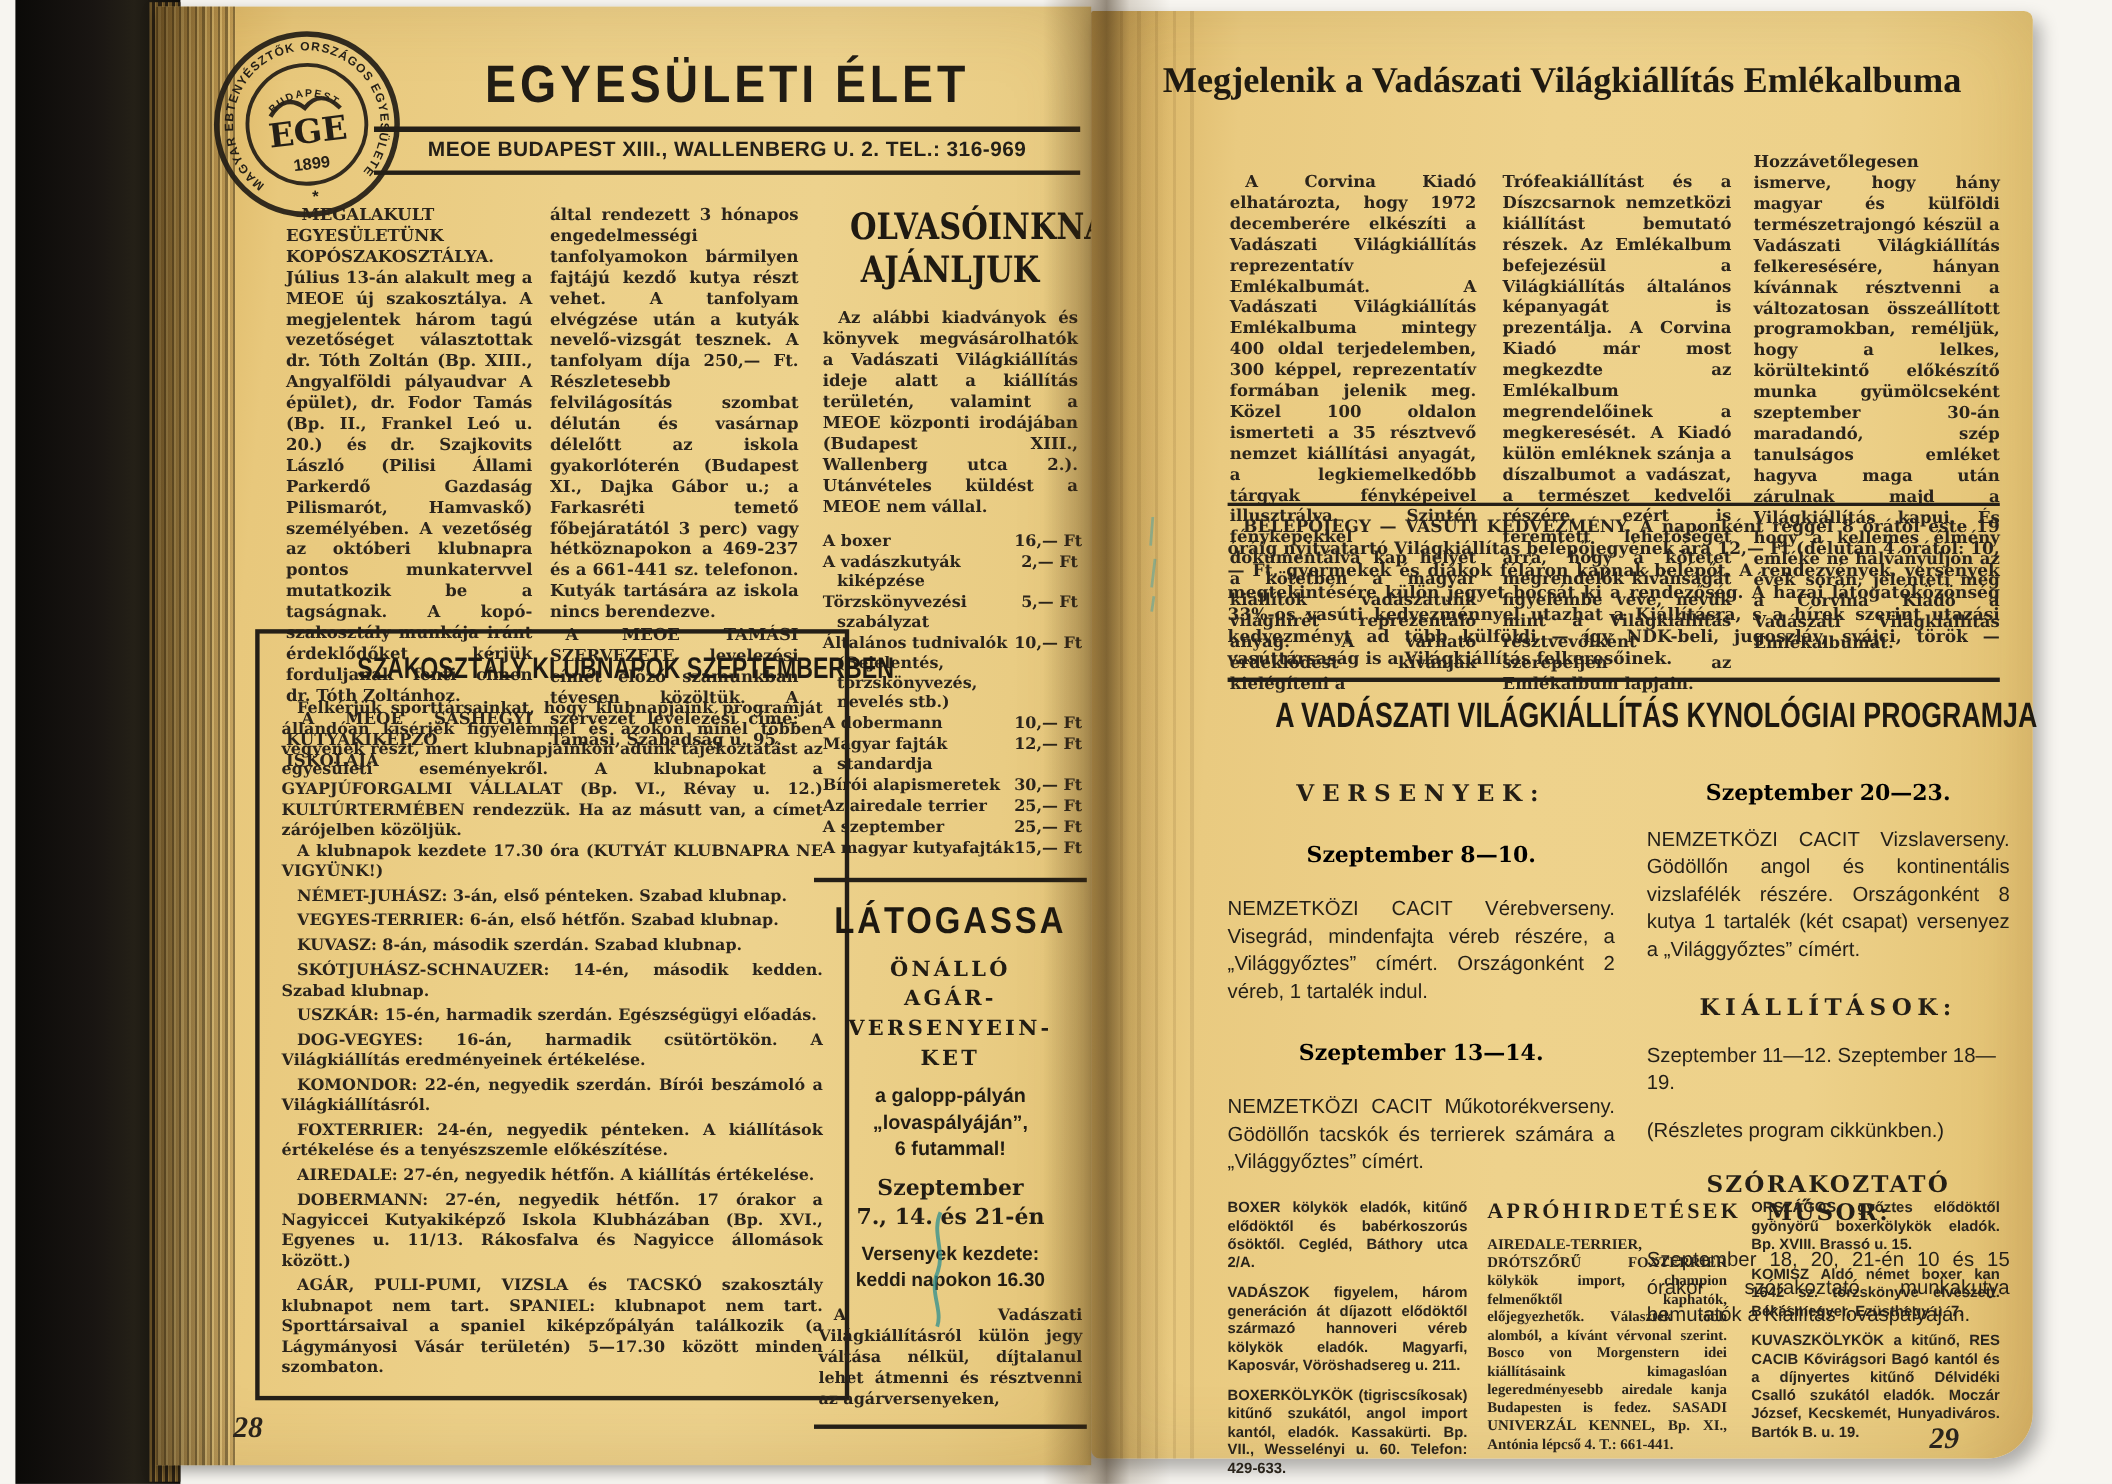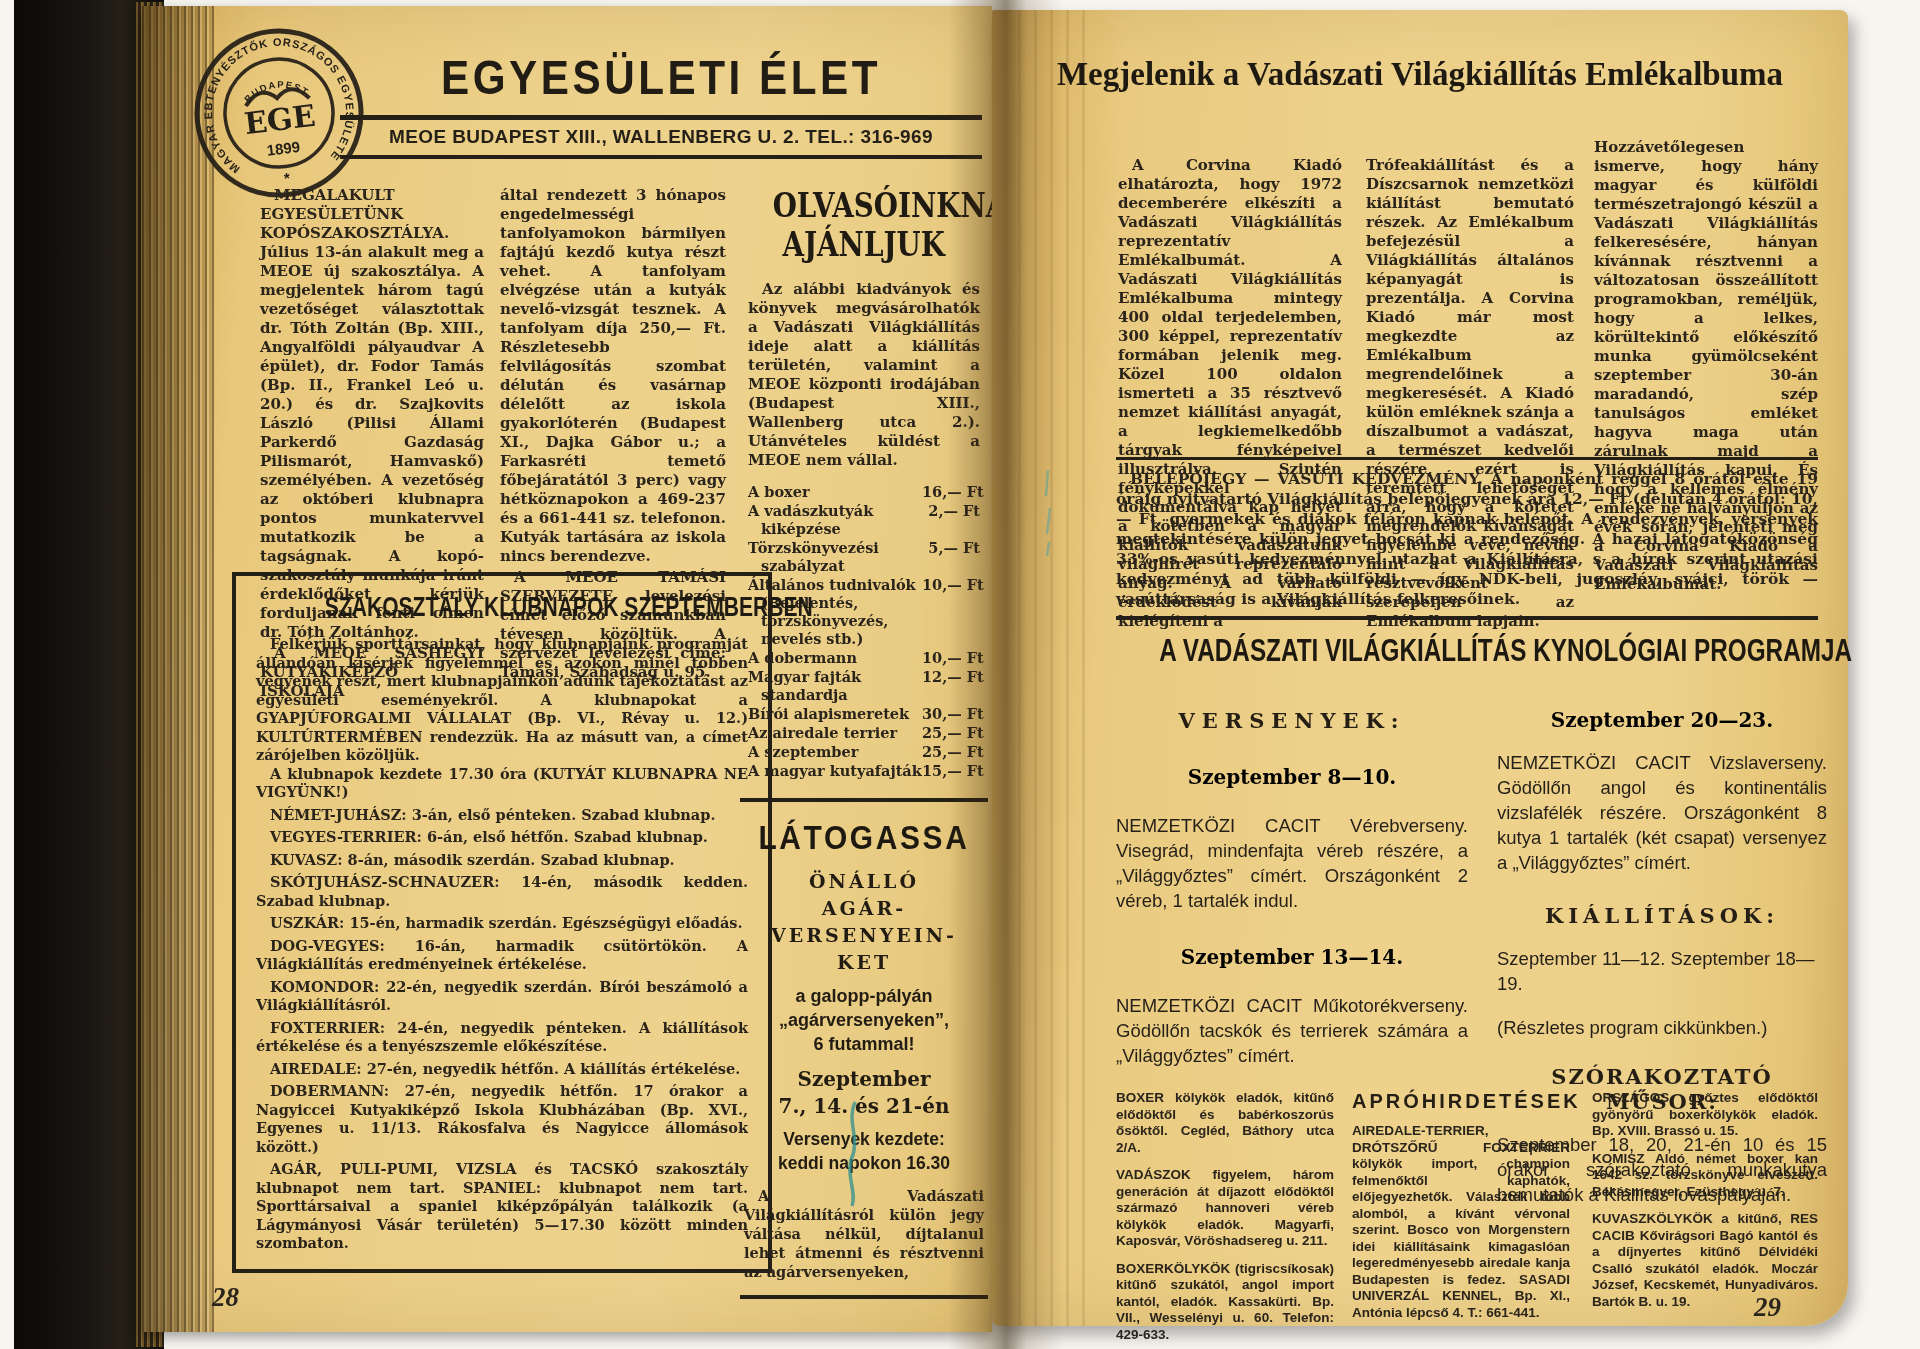--- a/index.html
+++ b/index.html
@@ -105,21 +105,21 @@
   .ph2{letter-spacing:5px;margin-top:28px;}
   .ph3{letter-spacing:2px;margin-top:24px;}
   .pdate{text-align:center;font-family:"DejaVu Serif",serif;font-weight:700;font-size:20px;margin-top:32px;}
   .pdate.first{margin-top:0;}
   .pp{font-weight:400;font-size:18.5px;line-height:25px;text-align:justify;color:#241f17;margin-top:24px;}
   .pp.loose{text-align:left;}
   .pp.tight{margin-top:18px;}
 
   
   .acol1{position:absolute;left:124px;top:1080px;width:218px;}
-  .acol2{position:absolute;left:360px;top:1080px;width:218px;}
+  .acol2{position:absolute;left:360px;top:1080px;width:218px;font-family:Liberation Serif, serif;}
   .acol3{position:absolute;left:600px;top:1080px;width:226px;}
   .ads-header{text-align:center;font-weight:700;font-size:20px;letter-spacing:3px;
     margin:0 0 10px;color:#241e15;}
   .ad{font-size:13.5px;line-height:16.5px;font-weight:700;text-align:justify;
     color:#2a241b;margin:0 0 11px;}
   .ad .lead{text-transform:none;}
 
   .artifact{position:absolute;z-index:7;pointer-events:none;}
 </style>
 </head>
@@ -236,21 +236,21 @@
       <p class="sb ind entry"><strong>AGÁR, PULI-PUMI, VIZSLA és TACSKÓ</strong> <span>szakosztály klubnapot nem tart. SPANIEL: klubnapot nem tart. Sporttársaival a spaniel kiképzőpályán találkozik (a Lágymányosi Vásár területén) 5—17.30 között minden szombaton.</span></p>
     </div>
 
     <div class="lat">
       <div class="lat-title"><span class="cond">LÁTOGASSA</span></div>
       <div class="lat-l first">ÖNÁLLÓ</div>
       <div class="lat-l">AGÁR-</div>
       <div class="lat-l">VERSENYEIN-</div>
       <div class="lat-l">KET</div>
       <div class="lat-v first">a galopp-pályán</div>
-      <div class="lat-v">„agárversenyeken”,</div>
+      <div class="lat-v">„lovaspályáján”,</div>
       <div class="lat-v">6 futammal!</div>
       <div class="lat-d first">Szeptember</div>
       <div class="lat-d">7., 14. és 21-én</div>
       <div class="lat-s first">Versenyek kezdete:</div>
       <div class="lat-s">keddi napokon 16.30</div>
       <p class="sb ind lat-note">A Vadászati Világkiállításról külön jegy váltása nélkül, díjtalanul lehet átmenni és résztvenni az agárversenyeken,</p>
     </div>
 
     <div class="pnum pnumL">28</div>
   </div>

